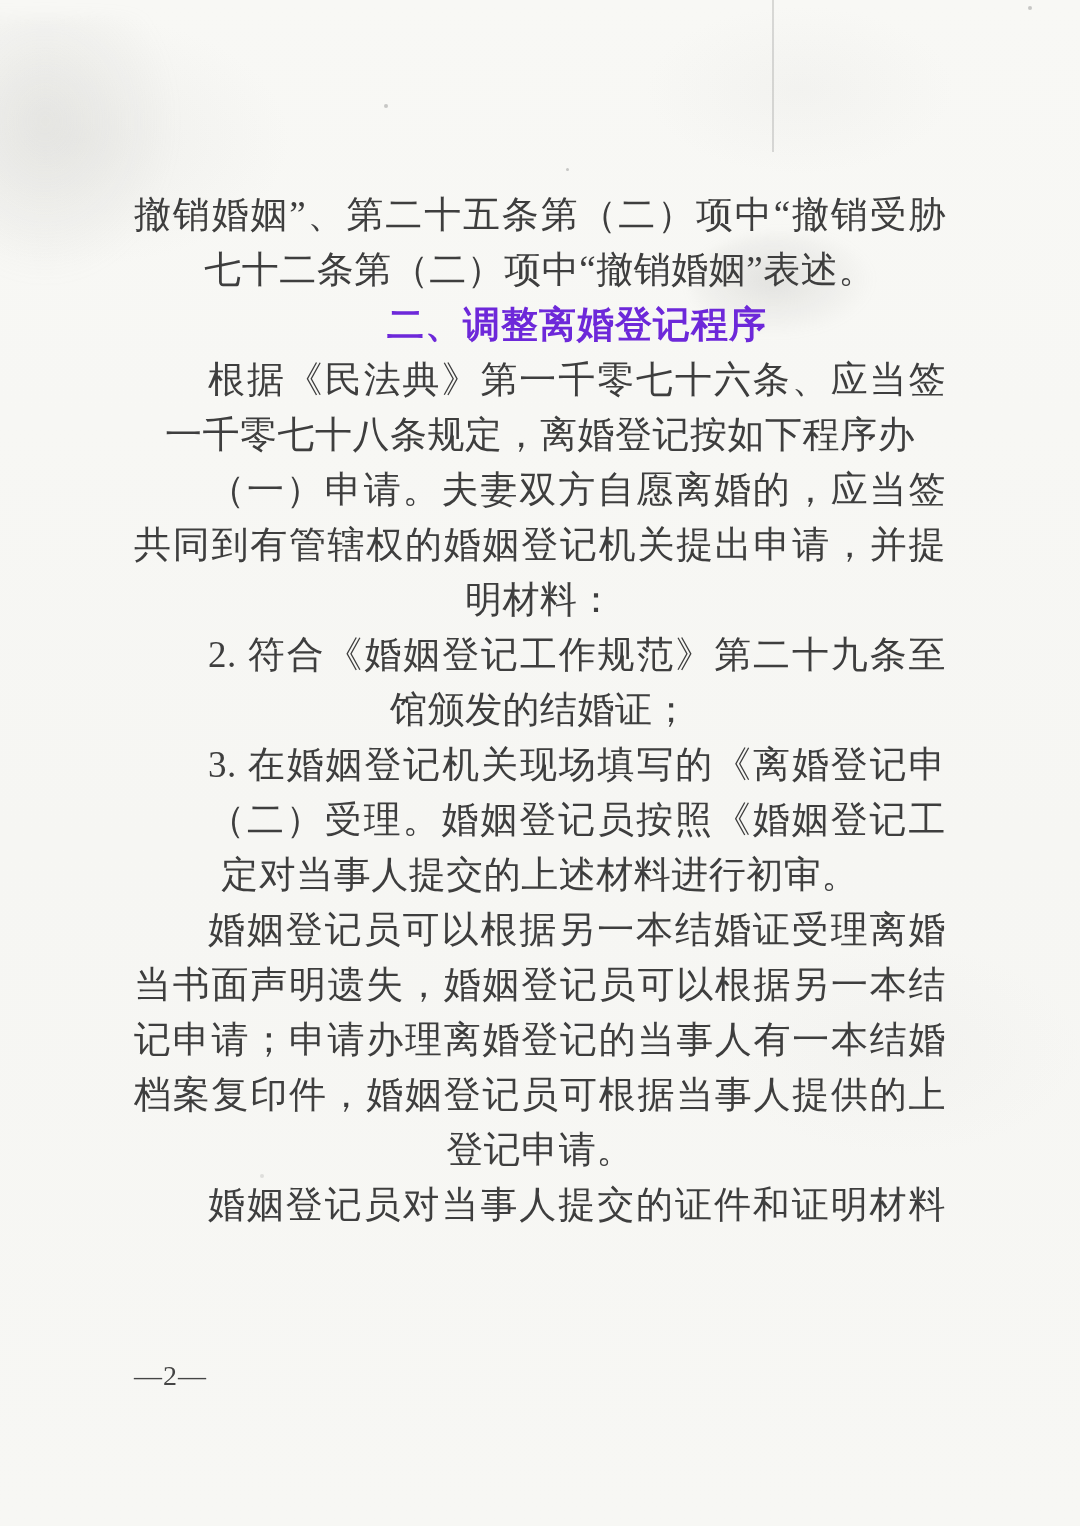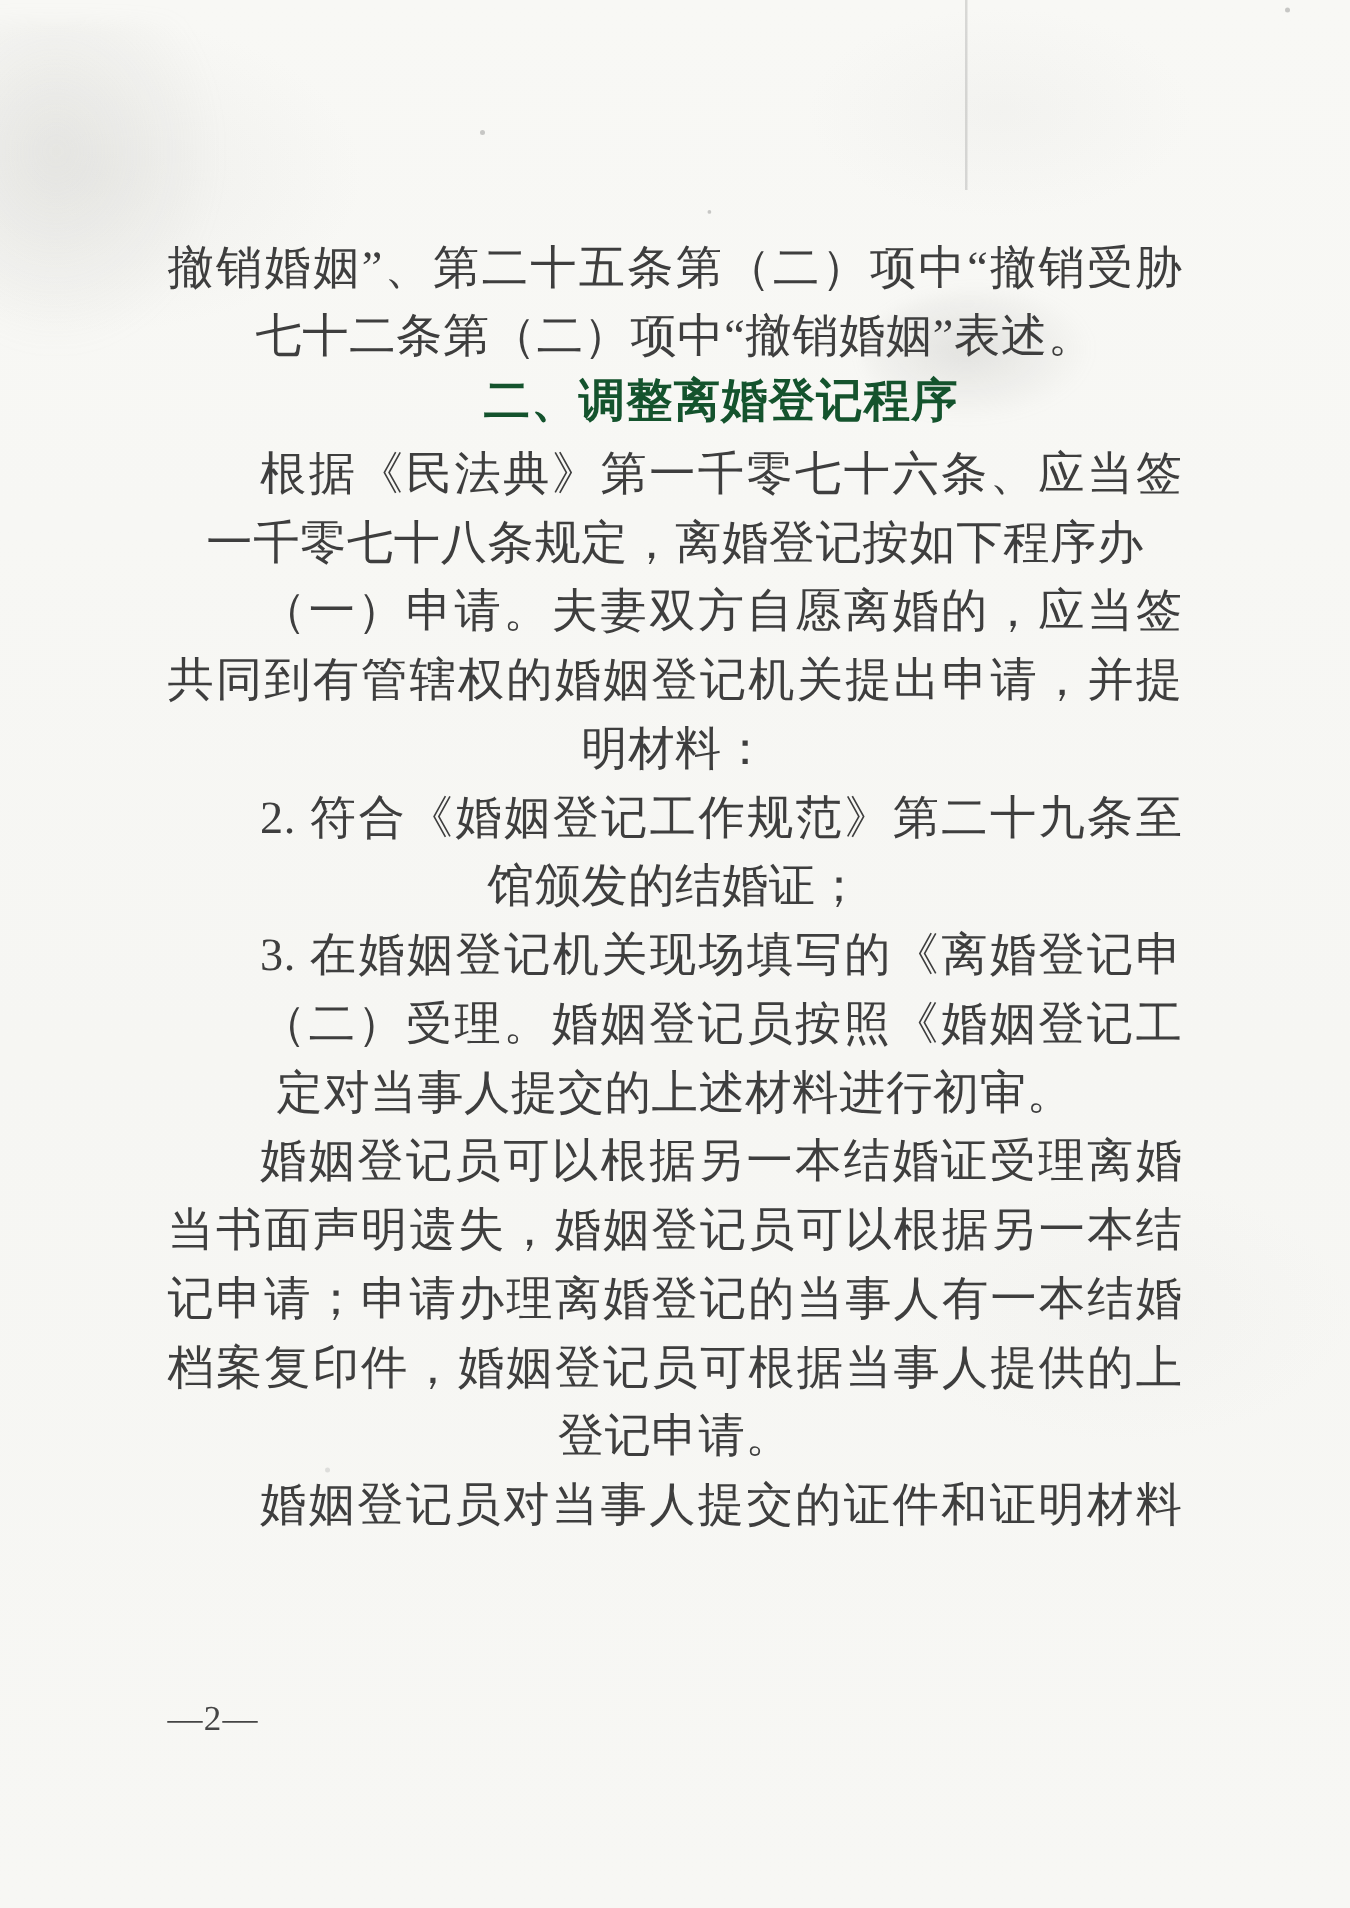--- a/index.html
+++ b/index.html
@@ -62,23 +62,23 @@
     text-align: center;
   }
   .line.fill {
     text-align: justify;
     text-align-last: justify;
   }
   .line.indent {
     text-indent: 2em;
   }
   .line.heading {
-    font-family: Liberation Mono, monospace;
+    font-family: Liberation Sans, sans-serif;
     font-weight: bold;
-    color: #14532d;
+    color: #6d28d9;
     letter-spacing: 1px;
   }
   .footer-page-number {
     position: absolute;
     left: 134px;
     top: 1352px;
     height: 48px;
     line-height: 48px;
     font-size: 28px;
     color: #454545;

